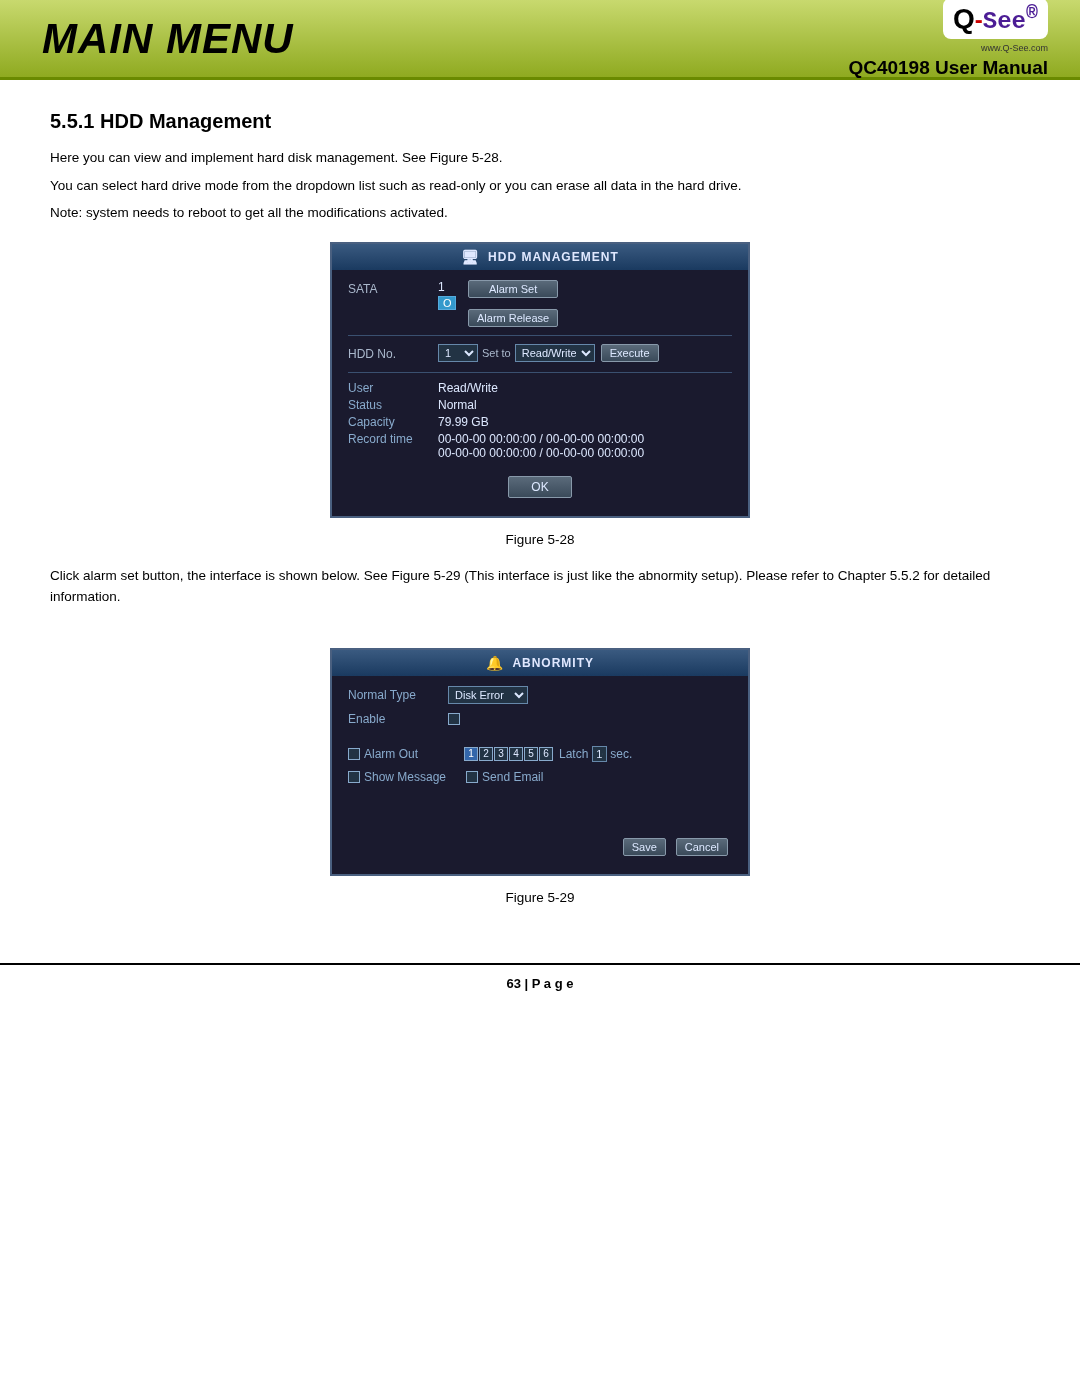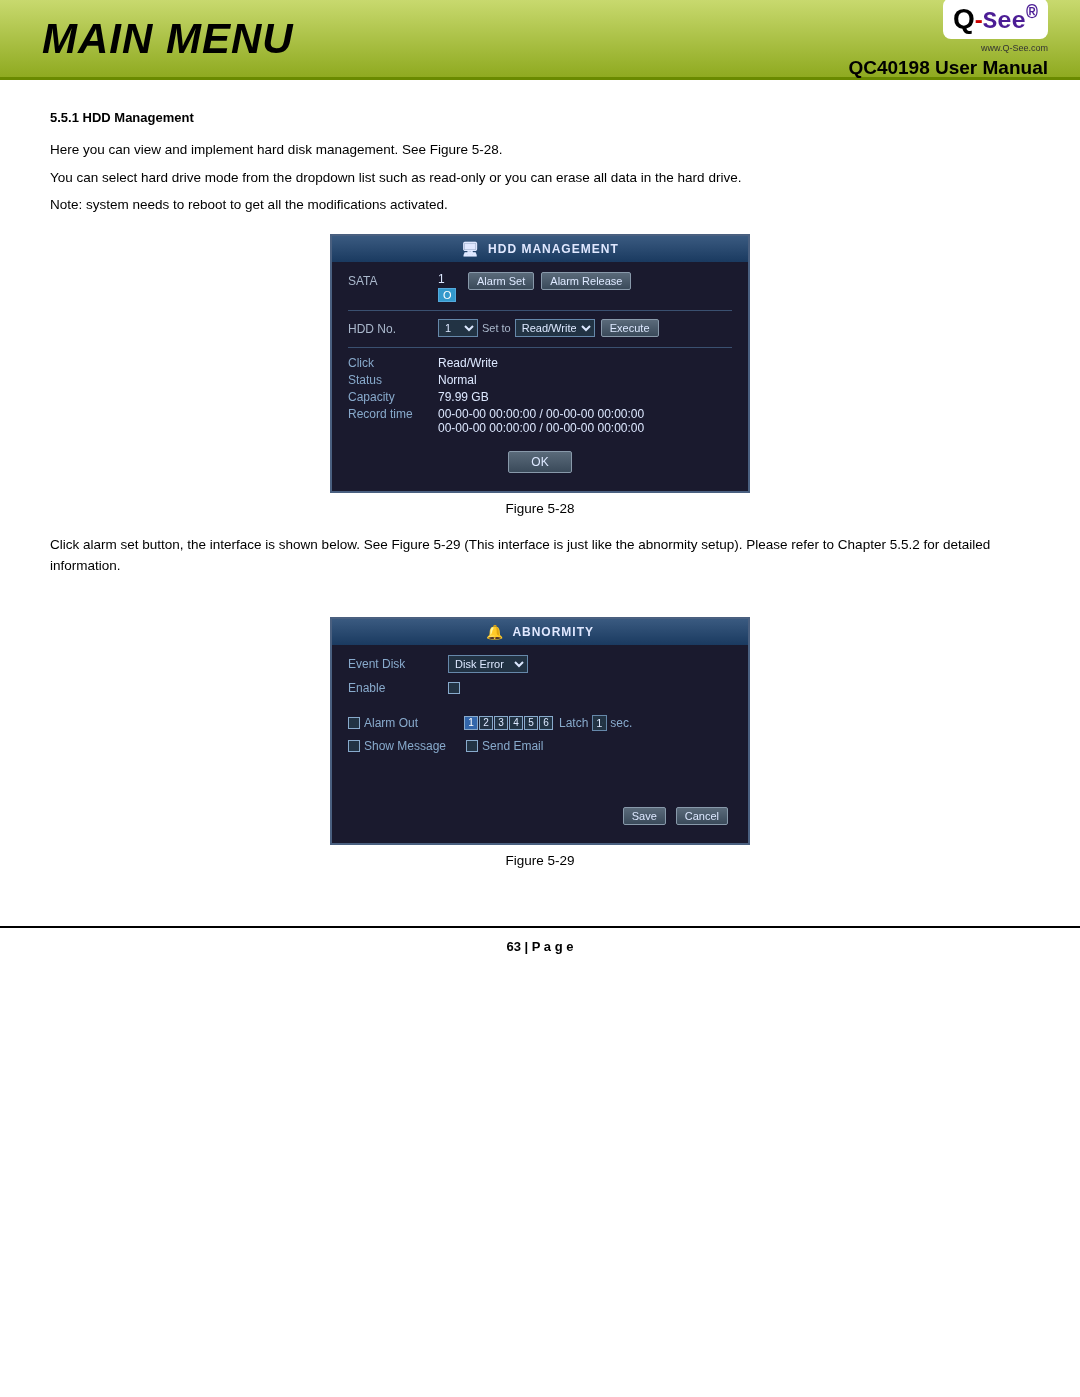--- a/index.html
+++ b/index.html
@@ -34,21 +34,21 @@
       font-style: italic;
       letter-spacing: 1px;
     }
 
     
     .content {
       padding: 30px 50px 20px 50px;
     }
 
     .section-title {
-      font-size: 13px;
+      font-size: 20px;
       font-weight: 700;
       margin-bottom: 14px;
       color: #000;
     }
 
     .body-text {
       font-size: 13.5px;
       line-height: 1.6;
       margin-bottom: 6px;
       color: #000;
@@ -109,22 +109,22 @@
       color: #dde8ff;
       font-size: 11px;
       padding: 2px 8px;
       cursor: pointer;
       border-radius: 2px;
       margin-left: 4px;
     }
 
     .sata-buttons {
       display: flex;
-      flex-direction: row;
-      gap: 3px;
+      flex-direction: column;
+      gap: 11px;
       margin-left: 8px;
     }
 
     .sata-left {
       display: flex;
       flex-direction: column;
     }
     .sata-num {
       color: #dde8ff;
       font-size: 12px;
@@ -198,21 +198,21 @@
       background: linear-gradient(to bottom, #5a6a7a, #3a4a5a);
       border: 1px solid #8899aa;
       color: #dde8ff;
       font-size: 12px;
       padding: 3px 22px;
       cursor: pointer;
       border-radius: 2px;
     }
 
     .figure-caption {
-      margin-top: 8px;
+      margin-top: 14px;
       font-size: 13.5px;
       color: #000;
       font-weight: normal;
     }
 
     
     .abnormity-dialog {
       background: #1a1a2e;
       border: 2px solid #4a6080;
       width: 420px;
@@ -405,21 +405,21 @@
           <span class="set-to-label">Set to</span>
           <select class="select-box-wide">
             <option>Read/Write</option>
           </select>
           <button class="btn-small" style="margin-left:6px;">Execute</button>
         </div>
 
         <hr class="divider-line">
 
         <div class="info-row">
-          <span class="info-label">Click</span>
+          <span class="info-label">User</span>
           <span class="info-value">Read/Write</span>
         </div>
         <div class="info-row">
           <span class="info-label">Status</span>
           <span class="info-value">Normal</span>
         </div>
         <div class="info-row">
           <span class="info-label">Capacity</span>
           <span class="info-value">79.99 GB</span>
         </div>
@@ -449,21 +449,21 @@
     <div class="abnormity-dialog">
 
       <div class="dialog-titlebar">
         <span class="dialog-titlebar-icon">🔔</span>
         <span>ABNORMITY</span>
       </div>
 
       <div class="dialog-content">
 
         <div class="ab-row">
-          <span class="ab-label">Event Disk</span>
+          <span class="ab-label">Normal Type</span>
           <select class="select-box-wide">
             <option>Disk Error</option>
           </select>
         </div>
 
         <div class="ab-row">
           <span class="ab-label">Enable</span>
           <span class="checkbox-sq"></span>
         </div>
 

